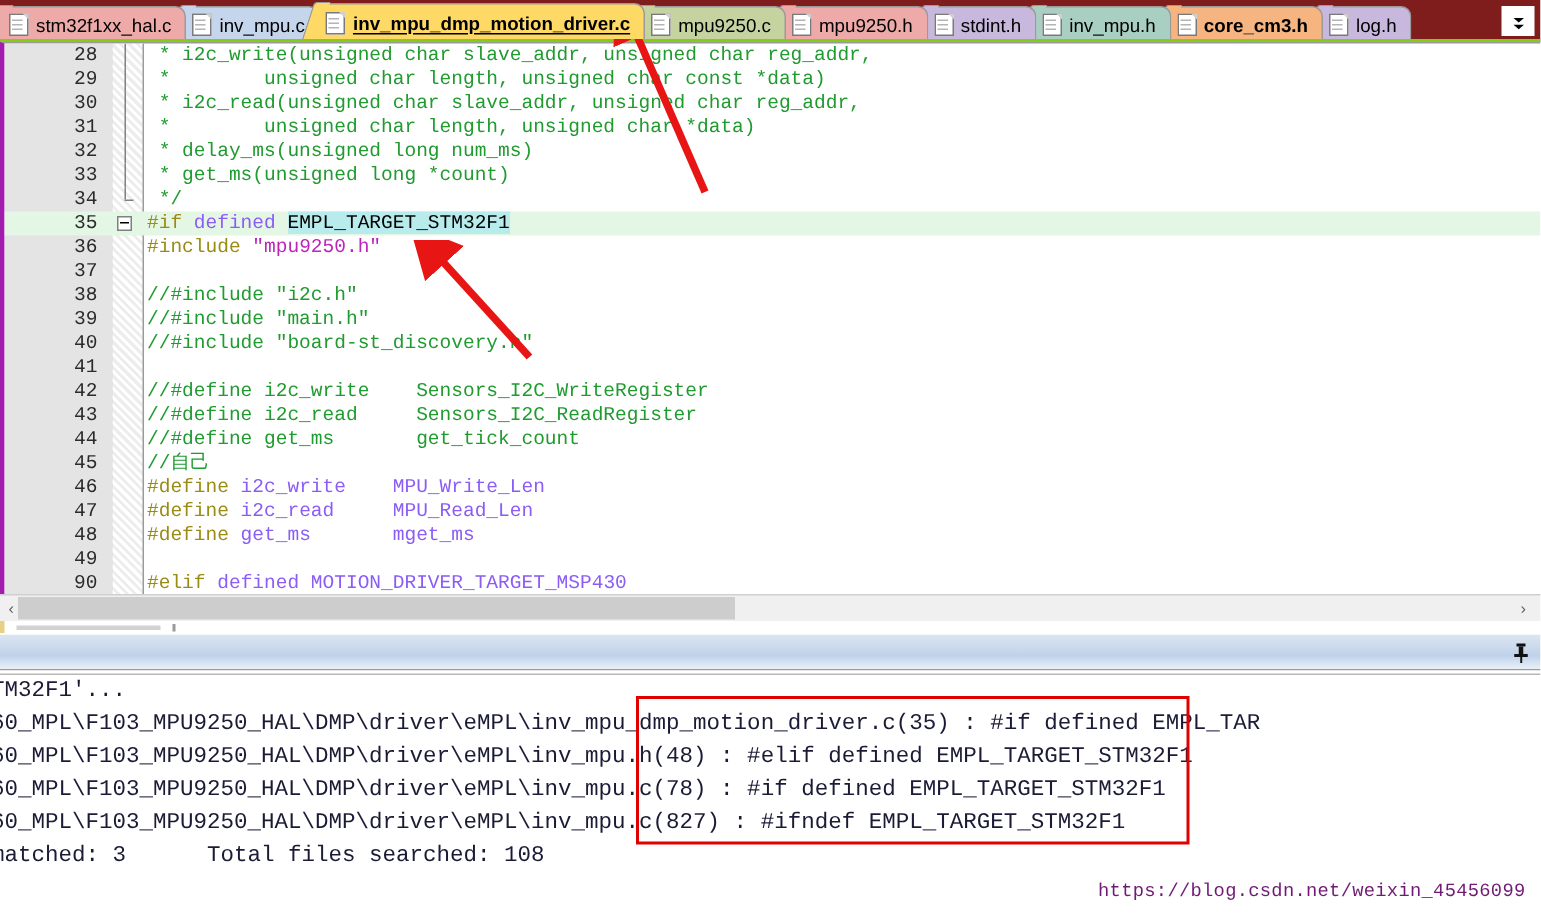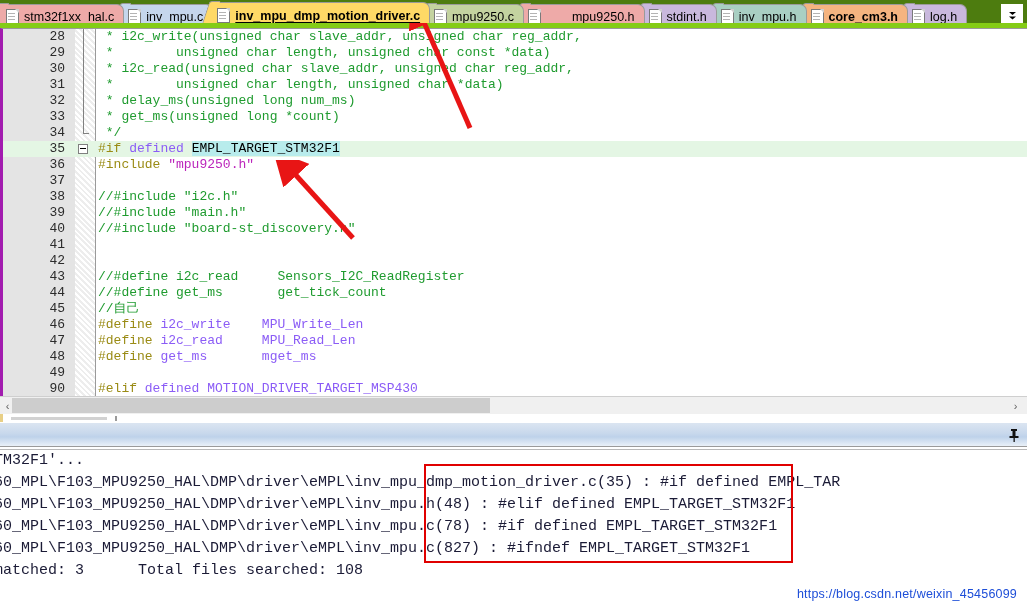--- a/index.html
+++ b/index.html
@@ -12,22 +12,22 @@
   #app {
     position: relative;
     width: 1027px; height: 609px;
     background: #ffffff;
   }
 
   
   .tabbar {
     position: absolute; left: 0; top: 0;
     width: 1027px; height: 28px;
-    background: #4d7c0f;
-    border-bottom: 5px solid #84cc16;
+    background: #7f1d1d;
+    border-bottom: 2px solid #84cc16;
     box-sizing: border-box;
     overflow: hidden;
   }
   .tabstrip {
     position: absolute; left: 0; top: 2px;
     height: 26px;
     display: flex;
     align-items: flex-end;
   }
   .tab {
@@ -261,23 +261,23 @@
     position: absolute;
     left: 424px; top: 464px;
     width: 369px; height: 99px;
     border: 2px solid #e00000;
     box-sizing: border-box;
     pointer-events: none;
   }
   .watermark {
     position: absolute;
     right: 10px; bottom: 8px;
-    font-family: Liberation Sans, sans-serif;
+    font-family: Liberation Mono, monospace;
     font-size: 12.5px;
-    color: #1d4ed8;
+    color: #701a75;
     letter-spacing: .2px;
   }
 
   
   .arrow { position: absolute; pointer-events: none; }
   #arrow1 { left: 398px; top: 10px; }
   #arrow2 { left: 275px; top: 160px; }
 </style>
 </head>
 <body>
@@ -303,21 +303,21 @@
             <i></i>
           </span>
           <span class="tablabel">inv_mpu_dmp_motion_driver.c</span>
         </div>
         <div class="tab" style="background: rgb(196, 211, 160); z-index: 17;">
           <span class="ficon">
             <i></i>
           </span>
           <span class="tablabel">mpu9250.c</span>
         </div>
-        <div class="tab" style="background: rgb(238, 170, 168); z-index: 16; gap: 26px;">
+        <div class="tab" style="background: rgb(238, 170, 168); z-index: 16;">
           <span class="ficon">
             <i></i>
           </span>
           <span class="tablabel">mpu9250.h</span>
         </div>
         <div class="tab" style="background: rgb(201, 184, 221); z-index: 15;">
           <span class="ficon">
             <i></i>
           </span>
           <span class="tablabel">stdint.h</span>
@@ -360,21 +360,21 @@
         <div class="cline"><span class="num">32</span><span class="foldline"></span><span class="txt"><span class="cmt"> * delay_ms(unsigned long num_ms)</span></span></div>
         <div class="cline"><span class="num">33</span><span class="foldline"></span><span class="txt"><span class="cmt"> * get_ms(unsigned long *count)</span></span></div>
         <div class="cline"><span class="num">34</span><span class="foldend"></span><span class="foldline" style="height: 8px;"></span><span class="txt"><span class="cmt"> */</span></span></div>
         <div class="cline cur"><span class="num">35</span><span class="foldmark"></span><span class="txt"><span class="pp">#if</span><span class="blackt"> defined </span><span class="kwblk">EMPL_TARGET_STM32F1</span></span></div>
         <div class="cline"><span class="num">36</span><span class="txt"><span class="pp">#include </span><span class="str">"mpu9250.h"</span></span></div>
         <div class="cline"><span class="num">37</span><span class="txt"><span class="blackt"></span></span></div>
         <div class="cline"><span class="num">38</span><span class="txt"><span class="cmt">//#include "i2c.h"</span></span></div>
         <div class="cline"><span class="num">39</span><span class="txt"><span class="cmt">//#include "main.h"</span></span></div>
         <div class="cline"><span class="num">40</span><span class="txt"><span class="cmt">//#include "board-st_discovery.h"</span></span></div>
         <div class="cline"><span class="num">41</span><span class="txt"><span class="blackt"></span></span></div>
-        <div class="cline"><span class="num">42</span></div>
+        <div class="cline"><span class="num">42</span><span class="txt"><span class="cmt">//#define i2c_write    Sensors_I2C_WriteRegister</span></span></div>
         <div class="cline"><span class="num">43</span><span class="txt"><span class="cmt">//#define i2c_read     Sensors_I2C_ReadRegister</span></span></div>
         <div class="cline"><span class="num">44</span><span class="txt"><span class="cmt">//#define get_ms       get_tick_count</span></span></div>
         <div class="cline"><span class="num">45</span><span class="txt"><span class="cmt">//自己</span></span></div>
         <div class="cline"><span class="num">46</span><span class="txt"><span class="pp">#define</span><span class="blackt"> i2c_write    MPU_Write_Len</span></span></div>
         <div class="cline"><span class="num">47</span><span class="txt"><span class="pp">#define</span><span class="blackt"> i2c_read     MPU_Read_Len</span></span></div>
         <div class="cline"><span class="num">48</span><span class="txt"><span class="pp">#define</span><span class="blackt"> get_ms       mget_ms</span></span></div>
         <div class="cline"><span class="num">49</span><span class="txt"><span class="blackt"></span></span></div>
         <div class="cline"><span class="num">90</span><span class="txt"><span class="pp">#elif</span><span class="blackt"> defined MOTION_DRIVER_TARGET_MSP430</span></span></div>
       </div>
   </div>

